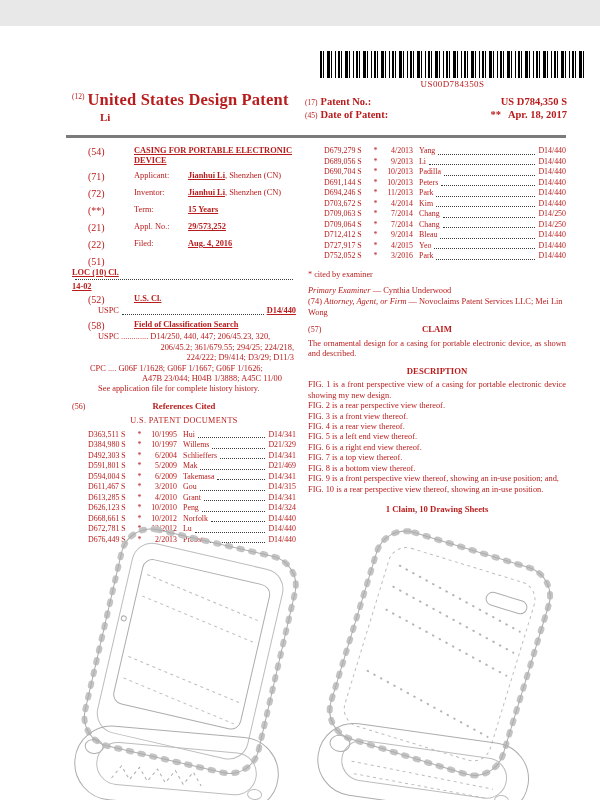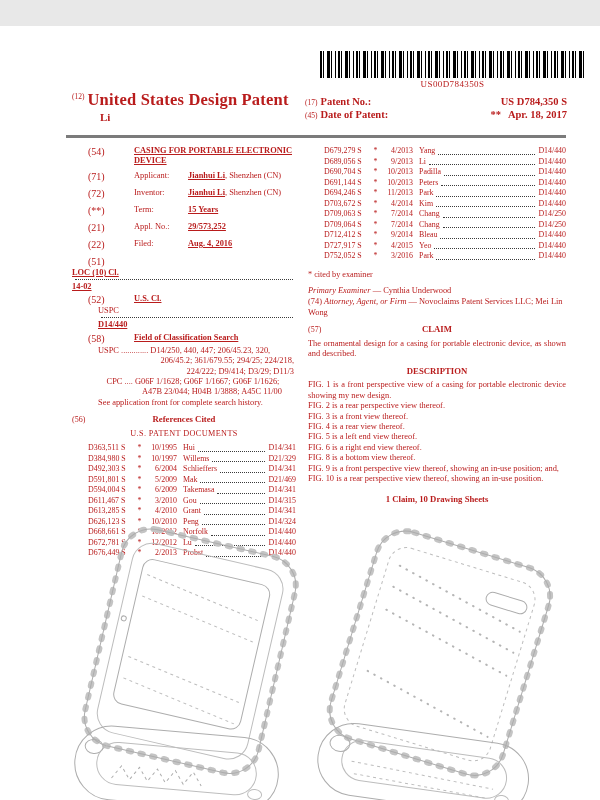--- a/index.html
+++ b/index.html
@@ -131,36 +131,36 @@
       <span class="ncol">(51)</span>
       <span class="b">LOC (10) Cl.</span>
       <span class="leader"></span>
       <span class="b">14-02</span>
     </div>
 
     <div class="frow" style="margin-bottom:0;">
       <span class="ncol">(52)</span>
       <span class="b">U.S. Cl.</span>
     </div>
-    <div class="frow indent" style="margin-bottom:3px;flex-direction:column;">
+    <div class="frow indent" style="margin-bottom:3px;">
       <span>USPC</span>
       <span class="leader"></span>
       <span class="b">D14/440</span>
     </div>
 
     <div class="frow" style="margin-bottom:0;">
       <span class="ncol">(58)</span>
       <span class="b">Field of Classification Search</span>
     </div>
     <div class="indent">USPC ............. D14/250, 440, 447; 206/45.23, 320,</div>
     <div class="r">206/45.2; 361/679.55; 294/25; 224/218,</div>
     <div class="r">224/222; D9/414; D3/29; D11/3</div>
-    <div class="indent" style="margin-left:18px;text-align:center;">CPC .... G06F 1/1628; G06F 1/1667; G06F 1/1626;</div>
+    <div class="indent" style="margin-left:18px;">CPC .... G06F 1/1628; G06F 1/1667; G06F 1/1626;</div>
     <div class="r" style="padding-right:14px;">A47B 23/044; H04B 1/3888; A45C 11/00</div>
-    <div class="indent">See application front for complete search history.</div>
+    <div class="indent">See application file for complete history history.</div>
 
     <div class="sec-head">
       <span class="num">(56)</span>
       <span>References Cited</span>
     </div>
     <div class="us-docs">U.S. PATENT DOCUMENTS</div>
 
     <div class="refs">
 
         <div class="ref-row">
@@ -399,20 +399,21 @@
         <div class="fig-line">FIG. 2 is a rear perspective view thereof.</div>
 
         <div class="fig-line">FIG. 3 is a front view thereof.</div>
 
         <div class="fig-line">FIG. 4 is a rear view thereof.</div>
 
         <div class="fig-line">FIG. 5 is a left end view thereof.</div>
 
         <div class="fig-line">FIG. 6 is a right end view thereof.</div>
 
+        <div class="fig-line">FIG. 7 is a top view thereof.</div>
 
         <div class="fig-line">FIG. 8 is a bottom view thereof.</div>
 
         <div class="fig-line">FIG. 9 is a front perspective view thereof, showing an in-use position; and,</div>
 
         <div class="fig-line">FIG. 10 is a rear perspective view thereof, showing an in-use position.</div>
       </div>
 
     <div class="footer-line">1 Claim, 10 Drawing Sheets</div>
   </div>

